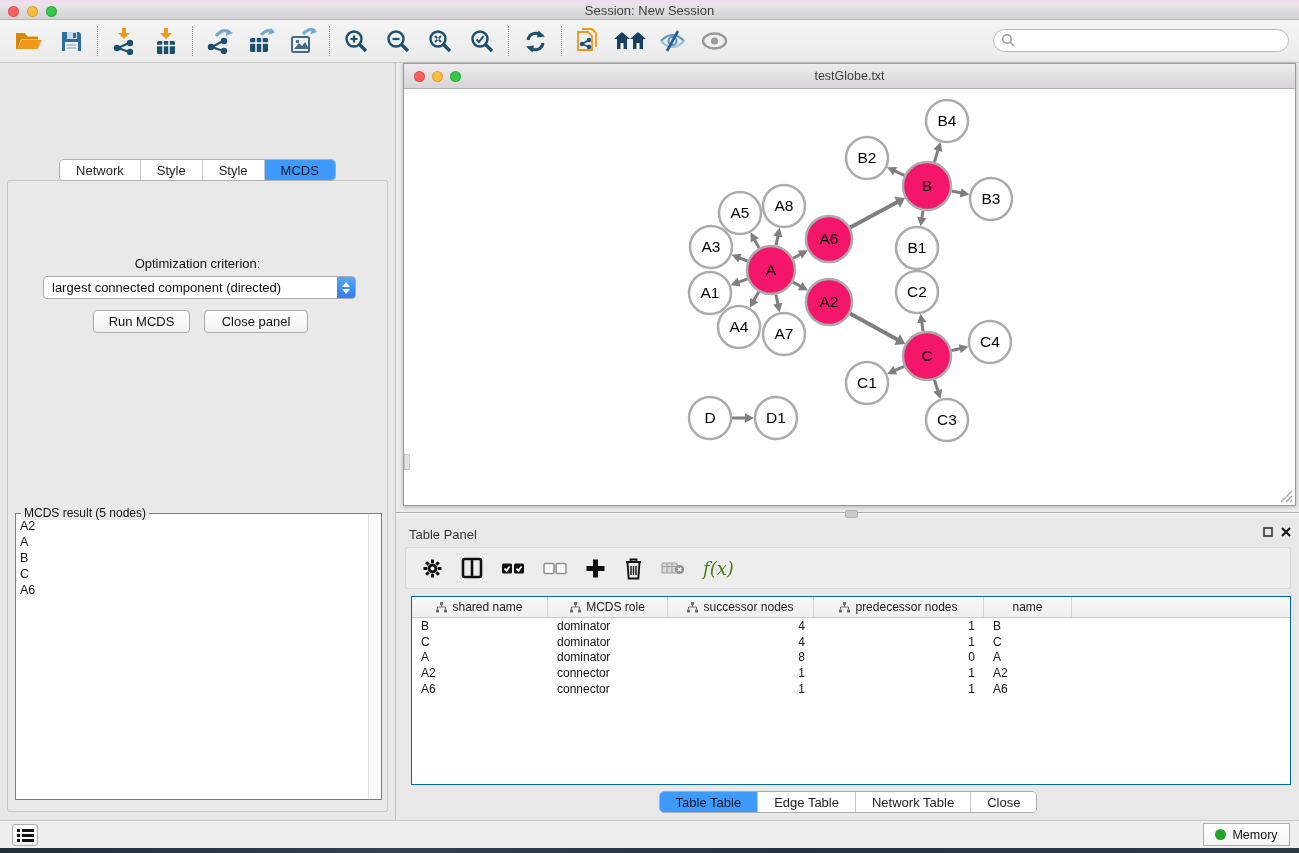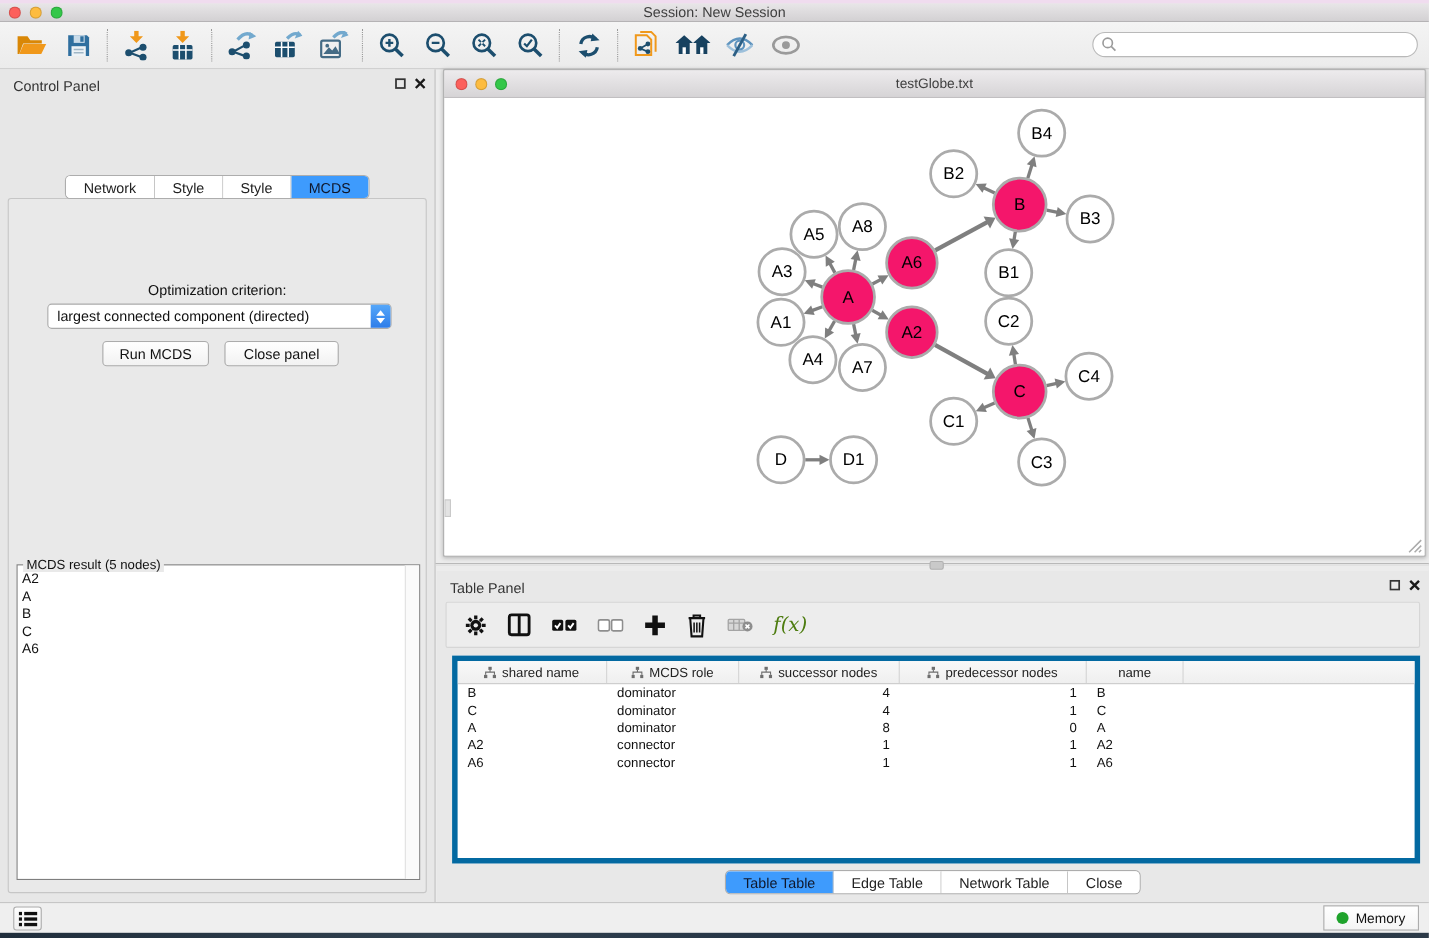--- a/index.html
+++ b/index.html
@@ -68,21 +68,21 @@
   #resize-grip { position:absolute; right:2px; bottom:2px; }
   #h-divider { position:absolute; left:396px; top:512px; width:903px; height:2px; background:#ABABAB; border-bottom:1px solid #FDFDFD; }
   #h-handle { position:absolute; left:845px; top:510px; width:13px; height:8px; background:#C9C9C9; border:1px solid #B0B0B0; border-radius:2px; }
 
   
   #table-panel { position:absolute; left:397px; top:519px; width:902px; height:301px; background:#E8E8E8; }
   #table-panel .panel-head { height:26px; }
   #tp-toolbar { position:absolute; left:8px; right:8px; top:28px; height:42px; background:#EDEDED; border:1px solid #D6D6D6; border-radius:2px;
     display:flex; align-items:center; gap:18px; padding-left:16px; }
   .fx { font-family:"DejaVu Serif", serif; font-style:italic; font-size:18px; color:#4d7c0f; }
-  #data-table { position:absolute; left:14px; right:8px; top:77px; height:189px; background:#FFF; border:5px solid #0369a1; overflow:hidden; }
+  #data-table { position:absolute; left:14px; right:8px; top:77px; height:189px; background:#FFF; border:1px solid #0369a1; overflow:hidden; }
   #thead { display:flex; height:21px; background:linear-gradient(#F8F8F8,#EFEFEF); border-bottom:1px solid #C9C9C9; }
   .th { display:flex; align-items:center; justify-content:center; gap:5px; font-size:12px; color:#222; border-right:1px solid #D4D4D4; }
   .th:last-child { border-right:none; }
   .tr { display:flex; height:15.8px; align-items:center; }
   .td { font-size:12px; color:#111; padding:0 9px; white-space:nowrap; overflow:hidden; }
   #tp-tabs { position:absolute; left:0; right:0; top:272px; display:flex; justify-content:center; }
 
   
   #statusbar { position:absolute; left:0; top:820px; width:1299px; height:28px; background:#EFEFEF; border-top:1px solid #C6C6C6; }
   #list-btn { position:absolute; left:12px; top:3px; width:26px; height:22px; background:linear-gradient(#FDFDFD,#F0F0F0);
@@ -288,35 +288,20 @@
         <svg width="15" height="15" viewBox="0 0 15 15">
             <circle cx="6" cy="6" r="4.3" fill="none" stroke="#9B9B9B" stroke-width="1.5"></circle>
             <line x1="9.2" y1="9.2" x2="13" y2="13" stroke="#9B9B9B" stroke-width="1.5"></line>
           </svg>
       </span>
       <input type="text" placeholder="" style="">
     </div>
   </div>
 
   <div id="control-panel">
-    <div class="panel-head">
-      <div class="panel-title">Control Panel</div>
-      <div class="panel-ctls">
-        <span>
-            <svg width="10" height="10" viewBox="0 0 10 10">
-              <rect x="1" y="1" width="8" height="8" fill="none" stroke="#333" stroke-width="1.6"></rect>
-            </svg>
-          </span>
-        <span>
-            <svg width="10" height="10" viewBox="0 0 10 10">
-              <path d="M1 1 L9 9 M9 1 L1 9" stroke="#1A1A1A" stroke-width="2.2"></path>
-            </svg>
-          </span>
-      </div>
-    </div>
     <div id="ctl-tabs">
       <div class="seg-group" id="ctl-tab-group">
           <div class="seg">Network</div>
           <div class="seg">Style</div>
           <div class="seg">Style</div>
           <div class="seg active">MCDS</div>
         </div>
     </div>
     <div class="inner-panel">
       <div id="criterion-select">

